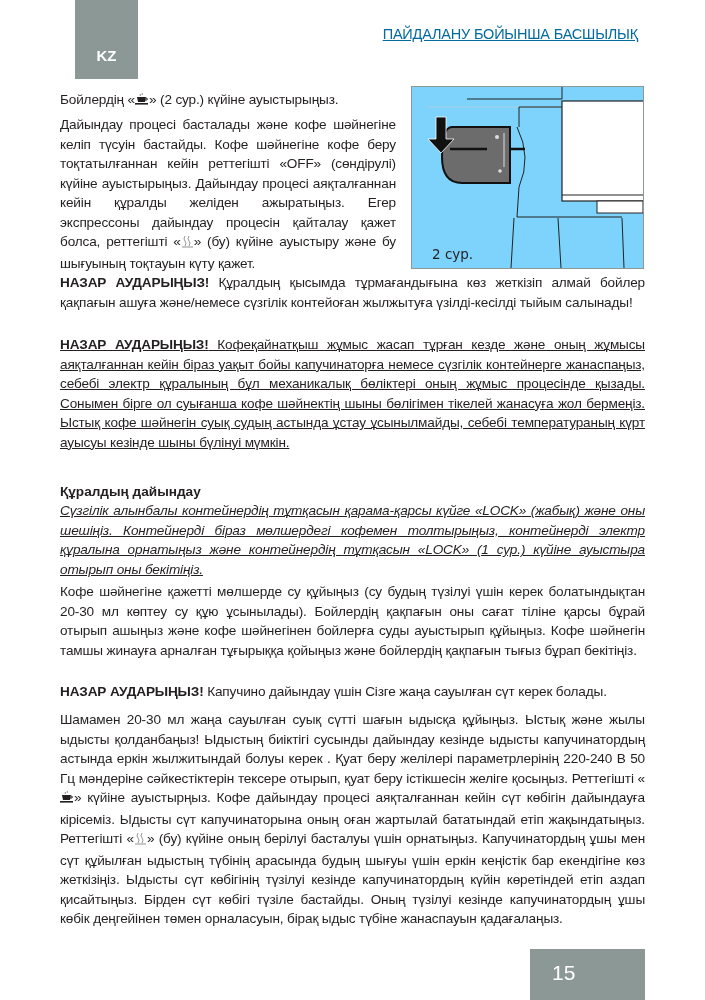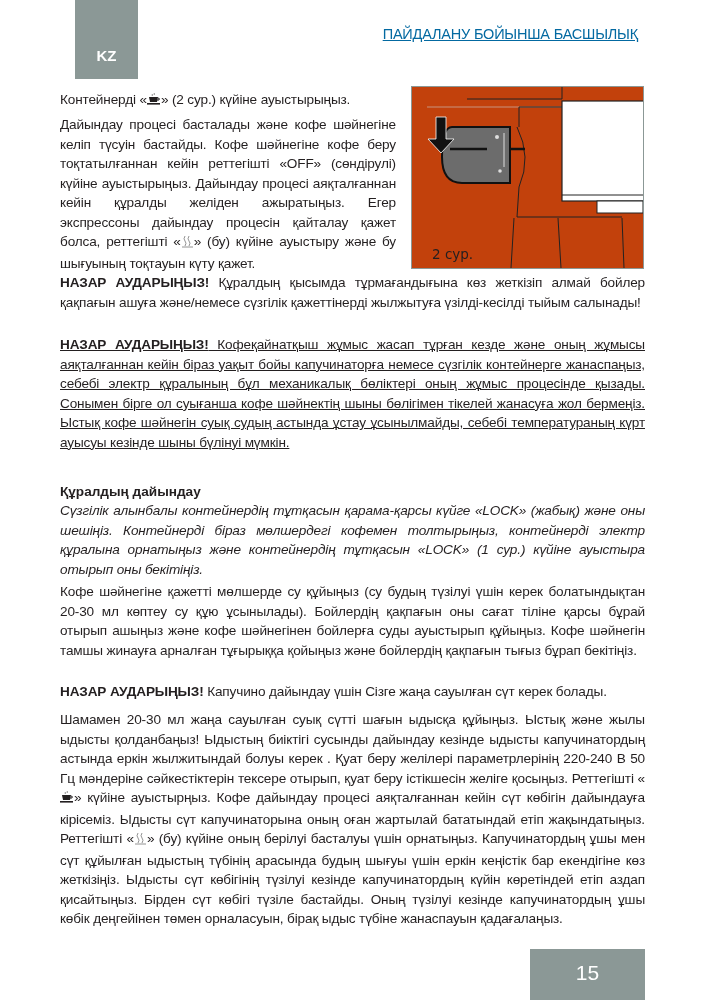--- a/index.html
+++ b/index.html
@@ -9,29 +9,29 @@
               background: #8b9896; color: #ffffff; font-size: 15px; font-weight: bold;
               display: flex; align-items: flex-end; justify-content: center; padding-bottom: 0; box-sizing: border-box; margin-left: 15px; }
   .lang-tab span { margin-bottom: 15px; }
   .header-title { position: absolute; right: 67px; top: 26px; font-size: 14.5px;
                   text-decoration: underline; letter-spacing: -0.2px; color: #0369a1; }
   .content { position: absolute; left: 60px; top: 0; width: 585px; }
   p { margin: 0; font-size: 13.6px; line-height: 19.5px; text-align: justify; letter-spacing: -0.15px; }
   .narrow { width: 336px; }
   b.warn { font-weight: bold; }
   .figure { position: absolute; left: 411px; top: 86px; width: 231px; height: 181px;
-            border: 1.5px solid #8b9896; background: #c2410c; overflow: hidden; }
+            border: 1.5px solid #8b9896; background: #7dd3fc; overflow: hidden; }
   .figure svg { position: absolute; left: 0; top: 0; }
   .fig-caption { position: absolute; left: 20px; bottom: 6px; font-family: "DejaVu Sans", sans-serif;
                  font-size: 13.5px; color: #231f20; }
   .page-num { position: absolute; left: 530px; top: 949px; width: 115px; height: 51px;
               background: #8b9896; color: #ffffff; font-size: 21px; display: flex;
-              align-items: center; justify-content: center; padding-bottom: 4px; box-sizing: border-box; }
+              align-items: center; padding-bottom: 4px; box-sizing: border-box; padding-left: 22px; }
   .ico { display: inline-block; vertical-align: -2px; }
-  .italic { font-style: italic; }
+  .italic { font-style: italic; text-decoration: underline; }
   h3 { margin: 0; font-size: 13.6px; font-weight: bold; line-height: 19.5px; }
 </style>
 </head>
 <body>
 
 <div class="lang-tab">
   <span>KZ</span>
 </div>
 <div class="header-title">ПАЙДАЛАНУ БОЙЫНША БАСШЫЛЫҚ</div>
 
@@ -58,37 +58,37 @@
     <circle cx="88" cy="84" r="1.8" fill="#ddd"></circle>
     <line x1="92" y1="46" x2="92" y2="80" stroke="#ddd" stroke-width="1"></line>
 
     <path d="M 24 30 L 34 30 L 34 52 L 42 52 L 29 66 L 16 52 L 24 52 Z" fill="#111" stroke="#fff" stroke-width="0.8"></path>
   </svg>
   <div class="fig-caption">2 сур.</div>
 </div>
 
 <div class="content">
   <p class="narrow" style="position:absolute; top:90px;">
-    <span>Контейнерді «</span><span class="ico"><svg width="14" height="13" viewBox="0 0 14 13">
+    <span>Бойлердің «</span><span class="ico"><svg width="14" height="13" viewBox="0 0 14 13">
           <path d="M5 1 q1 1 0 2 M7 0 q1 1 0 2" stroke="#444" stroke-width="0.6" fill="none"></path>
           <path d="M2 4 L11 4 L10 9 L3 9 Z" fill="#231f20"></path>
           <path d="M11 5 q2 0 1 2 L10 7" stroke="#231f20" stroke-width="1" fill="none"></path>
           <rect x="0" y="10" width="13" height="1.6" fill="#231f20"></rect>
         </svg></span><span>» (2 сур.) күйіне ауыстырыңыз.</span>
   </p>
 
   <p class="narrow" style="position:absolute; top:102px;margin-top:13px;">
     <span>Дайындау процесі басталады және кофе шәйне­гіне келіп түсуін бастайды. Кофе шәйнегіне кофе беру тоқтатылғаннан кейін реттегішті «OFF» (сөн­дірулі) күйіне ауыстырыңыз. Дайындау процесі аяқталғаннан кейін құралды желіден ажыратыңыз. Егер экспрессоны дайындау процесін қайталау қажет болса, реттегішті «</span><span class="ico"><svg width="13" height="13" viewBox="0 0 13 13">
           <path d="M4 1 q-2 3 0 5 q2 2 0 5 M8 1 q-2 3 0 5 q2 2 0 5" stroke="#777" stroke-width="0.8" fill="none"></path>
           <path d="M1 12 L12 12" stroke="#777" stroke-width="0.8"></path>
         </svg></span><span>» (бу) күйіне ауыстыру және бу шығуының тоқтауын күту қажет.</span>
   </p>
 
   <p style="position:absolute; top:273px; width:585px;">
-    <b class="warn">НАЗАР АУДАРЫҢЫЗ!</b><span> Құралдың қысымда тұр­мағандығына көз жеткізіп алмай бойлер қақпағын ашуға және/немесе сүзгілік қажетті­нерді жылжытуға үзілді-кесілді тыйым салынады!</span>
+    <b class="warn">НАЗАР АУДАРЫҢЫЗ!</b><span> Құралдың қысымда тұр­мағандығына көз жеткізіп алмай бойлер қақпағын ашуға және/немесе сүзгілік контей­оған жылжытуға үзілді-кесілді тыйым салынады!</span>
   </p>
 
   <p style="position:absolute; top:335px; width:585px;text-decoration:underline;">
     <b class="warn">НАЗАР АУДАРЫҢЫЗ!</b><span> Кофеқайнатқыш жұмыс жасап тұрған кезде және оның жұмысы аяқталғаннан кейін біраз уақыт бойы капучинаторға немесе сүзгілік контейнерге жана­спаңыз, себебі электр құралының бұл механикалық бөліктері оның жұмыс процесінде қызады. Сонымен бірге ол суығанша кофе шәйнектің шыны бөлігімен тікелей жанасуға жол бермеңіз. Ыстық кофе шәйнегін суық судың астында ұстау ұсынылмайды, себебі температураның күрт ауысуы кезінде шыны бүлінуі мүмкін.</span>
   </p>
 
   <h3 style="position:absolute; top:482px; width:585px;">Құралдың дайындау</h3>
 
   <p class="italic" style="position:absolute; top:501px; width:585px;">Сүзгілік алынбалы контейнердің тұтқасын қарама-қарсы күйге «LOCK» (жабық) және оны шешіңіз. Контейнерді біраз мөлшердегі кофемен толтырыңыз, контей­нерді электр құралына орнатыңыз және контейнердің тұтқасын «LOCK» (1 сур.) күйіне ауыстыра отырып оны бекітіңіз.</p>
 

